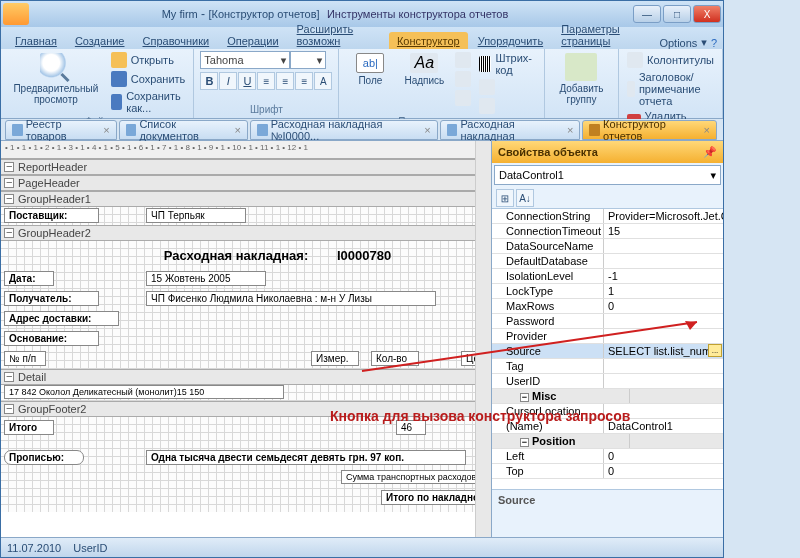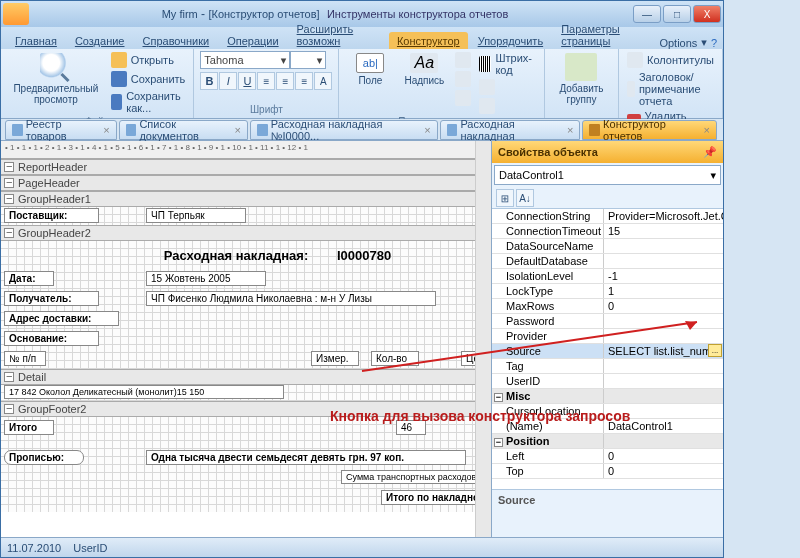--- a/index.html
+++ b/index.html
@@ -50,21 +50,21 @@
 .fld.center { text-align: center; }
 
 .props { width: 232px; background: #e8f2fc; border-left: 1px solid #8aa8c8; display: flex; flex-direction: column; }
 .props-title { height: 22px; background: linear-gradient(#ffd878,#f5b030); display: flex; align-items: center; padding: 0 6px; font-weight: bold; color: #4a3000; font-size: 11px; gap: 16px; }
 .props-title .pin { margin-left: auto; }
 .props-obj { height: 20px; background: #fff; border: 1px solid #8aa8c8; margin: 2px; padding: 1px 4px; display: flex; align-items: center; justify-content: space-between; }
 .props-tools { height: 22px; display: flex; gap: 2px; padding: 2px 4px; border-bottom: 1px solid #b0c8e0; }
 .props-grid { flex: 1; overflow: auto; background: #fff; font-size: 10px; }
 .pg-row { display: flex; border-bottom: 1px solid #e0e0e0; min-height: 15px; }
 .pg-row.cat { background: #e8e8e8; font-weight: bold; }
-.pg-row.cat .pg-name { padding-left: 2px; }
+.pg-row.cat .pg-name { padding-left: 2px; margin-left: 26px; }
 .pg-row.sel { background: #cce0f5; }
 .pg-name { width: 112px; padding: 1px 4px 1px 14px; border-right: 1px solid #ccc; overflow: hidden; }
 .pg-val { flex: 1; padding: 1px 4px; overflow: hidden; white-space: nowrap; position: relative; }
 .pg-val .ell { position: absolute; right: 1px; top: 0; width: 14px; height: 13px; background: #ffeb99; border: 1px solid #c0a030; font-size: 8px; text-align: center; line-height: 11px; }
 .pg-cat-toggle { display: inline-block; width: 9px; height: 9px; border: 1px solid #888; background: #fff; margin-right: 3px; text-align: center; line-height: 7px; font-size: 9px; }
 .props-desc { height: 48px; border-top: 1px solid #b0c8e0; padding: 4px 6px; font-weight: bold; color: #555; }
 
 .statusbar { height: 20px; background: linear-gradient(#e0ecf8,#c0d6ec); border-top: 1px solid #8aa8c8; display: flex; align-items: center; padding: 0 6px; gap: 12px; color: #2a4d75; font-size: 10px; }
 .scrollbar-v { width: 16px; background: #e8e8e8; border-left: 1px solid #ccc; }
 

